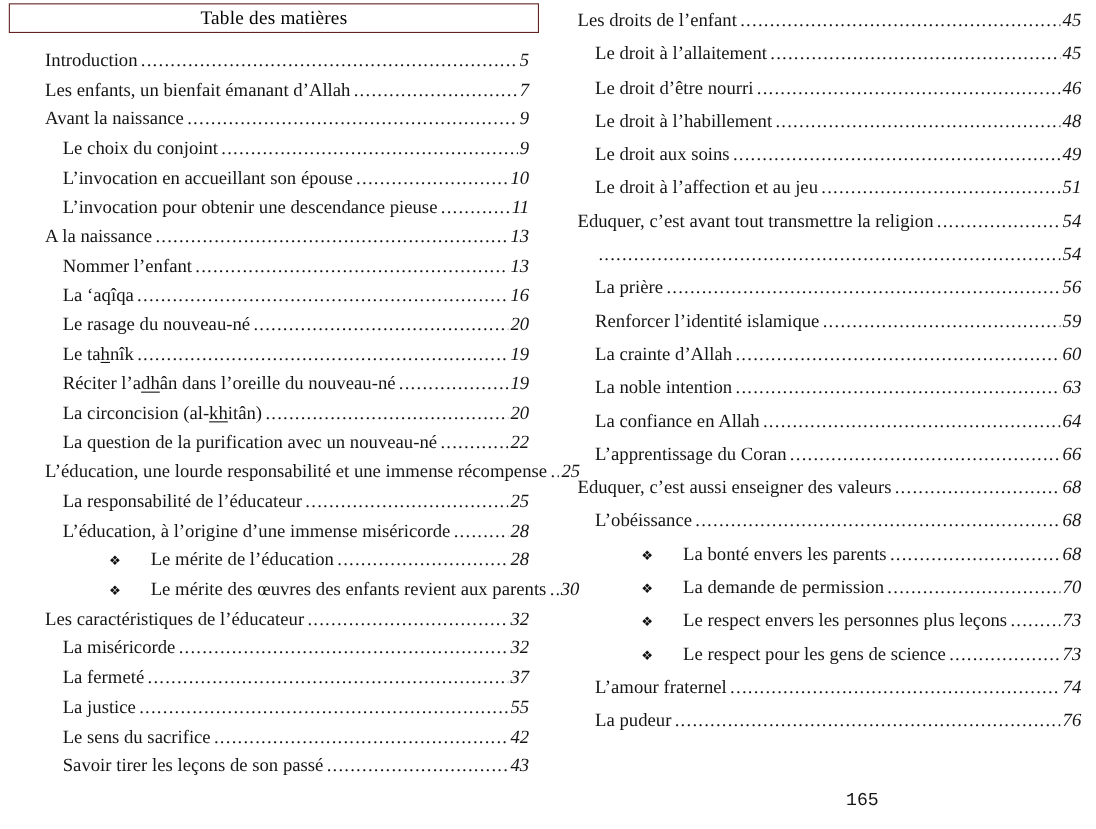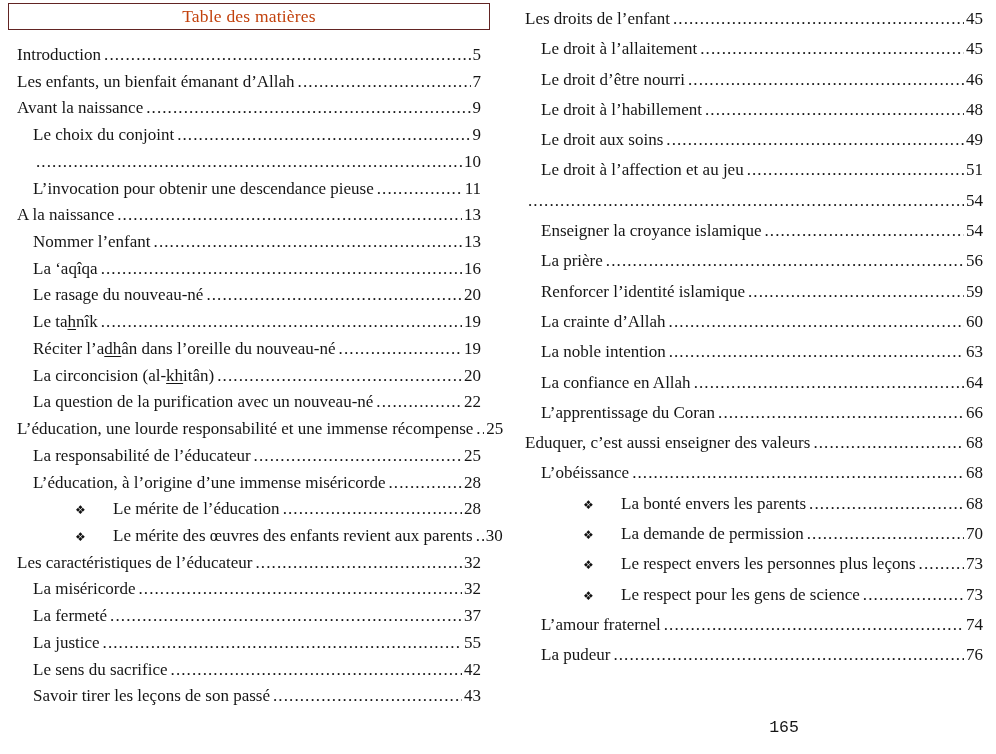--- a/index.html
+++ b/index.html
@@ -18,38 +18,38 @@
     top: 3px;
     width: 482px;
     height: 27px;
     border: 1px solid #622423;
     display: flex;
     align-items: center;
     justify-content: center;
     box-sizing: border-box;
   }
   .title-box span {
-    color: #c2410c;
+    color: #000000;
     font-size: 17.5px;
     letter-spacing: 0.2px;
   }
   .toc-col {
     position: absolute;
     display: block;
   }
   #col-left  { left: 17px; top: 45px; width: 464px; }
   #col-right { left: 525px; top: 9px; width: 458px; }
   .toc-row {
     display: flex;
     align-items: baseline;
     line-height: 20px;
     font-size: 17px;
     white-space: nowrap;
   }
-  #col-left  .toc-row { height: 26.72px; }
+  #col-left  .toc-row { height: 26.72px; margin-left: 24px; }
   #col-right .toc-row { height: 30.3px; }
   .toc-row.level-1 { padding-left: 16px; }
   .toc-row.level-2 { padding-left: 58px; }
   .toc-label { flex: 0 0 auto; }
   .toc-label u { text-decoration: underline; text-underline-offset: 2px; }
   .bullet {
     flex: 0 0 38px;
     font-family: "DejaVu Sans", sans-serif;
     font-size: 12px;
     color: #111;
@@ -58,21 +58,21 @@
     flex: 1 1 auto;
     overflow: hidden;
     margin-left: 3px;
     margin-right: 1px;
     min-width: 8px;
   }
   .leader::after {
     content: "....................................................................................................................................................................";
     letter-spacing: 1.1px;
   }
-  .toc-page { flex: 0 0 auto; padding-left: 1px; }
+  .toc-page { flex: 0 0 auto; padding-left: 1px; font-style: italic; }
   .folio {
     position: absolute;
     left: 555px;
     top: 718px;
     width: 458px;
     text-align: center;
     font-size: 16.5px;
     line-height: 20px;
     font-family: Liberation Mono, monospace;
   }
@@ -101,20 +101,21 @@
         <span class="toc-label">Avant la naissance</span>
         <span class="leader"></span>
         <span class="toc-page">9</span>
       </div>
       <div class="toc-row level-1">
         <span class="toc-label">Le choix du conjoint</span>
         <span class="leader"></span>
         <span class="toc-page">9</span>
       </div>
       <div class="toc-row level-1">
+        <span class="toc-label">L’invocation en accueillant son épouse</span>
         <span class="leader"></span>
         <span class="toc-page">10</span>
       </div>
       <div class="toc-row level-1">
         <span class="toc-label">L’invocation pour obtenir une descendance pieuse</span>
         <span class="leader"></span>
         <span class="toc-page">11</span>
       </div>
       <div class="toc-row level-0">
         <span class="toc-label">A la naissance</span>
@@ -240,25 +241,25 @@
         <span class="toc-label">Le droit aux soins</span>
         <span class="leader"></span>
         <span class="toc-page">49</span>
       </div>
       <div class="toc-row level-1">
         <span class="toc-label">Le droit à l’affection et au jeu</span>
         <span class="leader"></span>
         <span class="toc-page">51</span>
       </div>
       <div class="toc-row level-0">
+        <span class="toc-label">Eduquer, c’est avant tout transmettre la religion</span>
         <span class="leader"></span>
         <span class="toc-page">54</span>
       </div>
       <div class="toc-row level-1">
-        <span class="toc-label">Enseigner la croyance islamique</span>
         <span class="leader"></span>
         <span class="toc-page">54</span>
       </div>
       <div class="toc-row level-1">
         <span class="toc-label">La prière</span>
         <span class="leader"></span>
         <span class="toc-page">56</span>
       </div>
       <div class="toc-row level-1">
         <span class="toc-label">Renforcer l’identité islamique</span>

